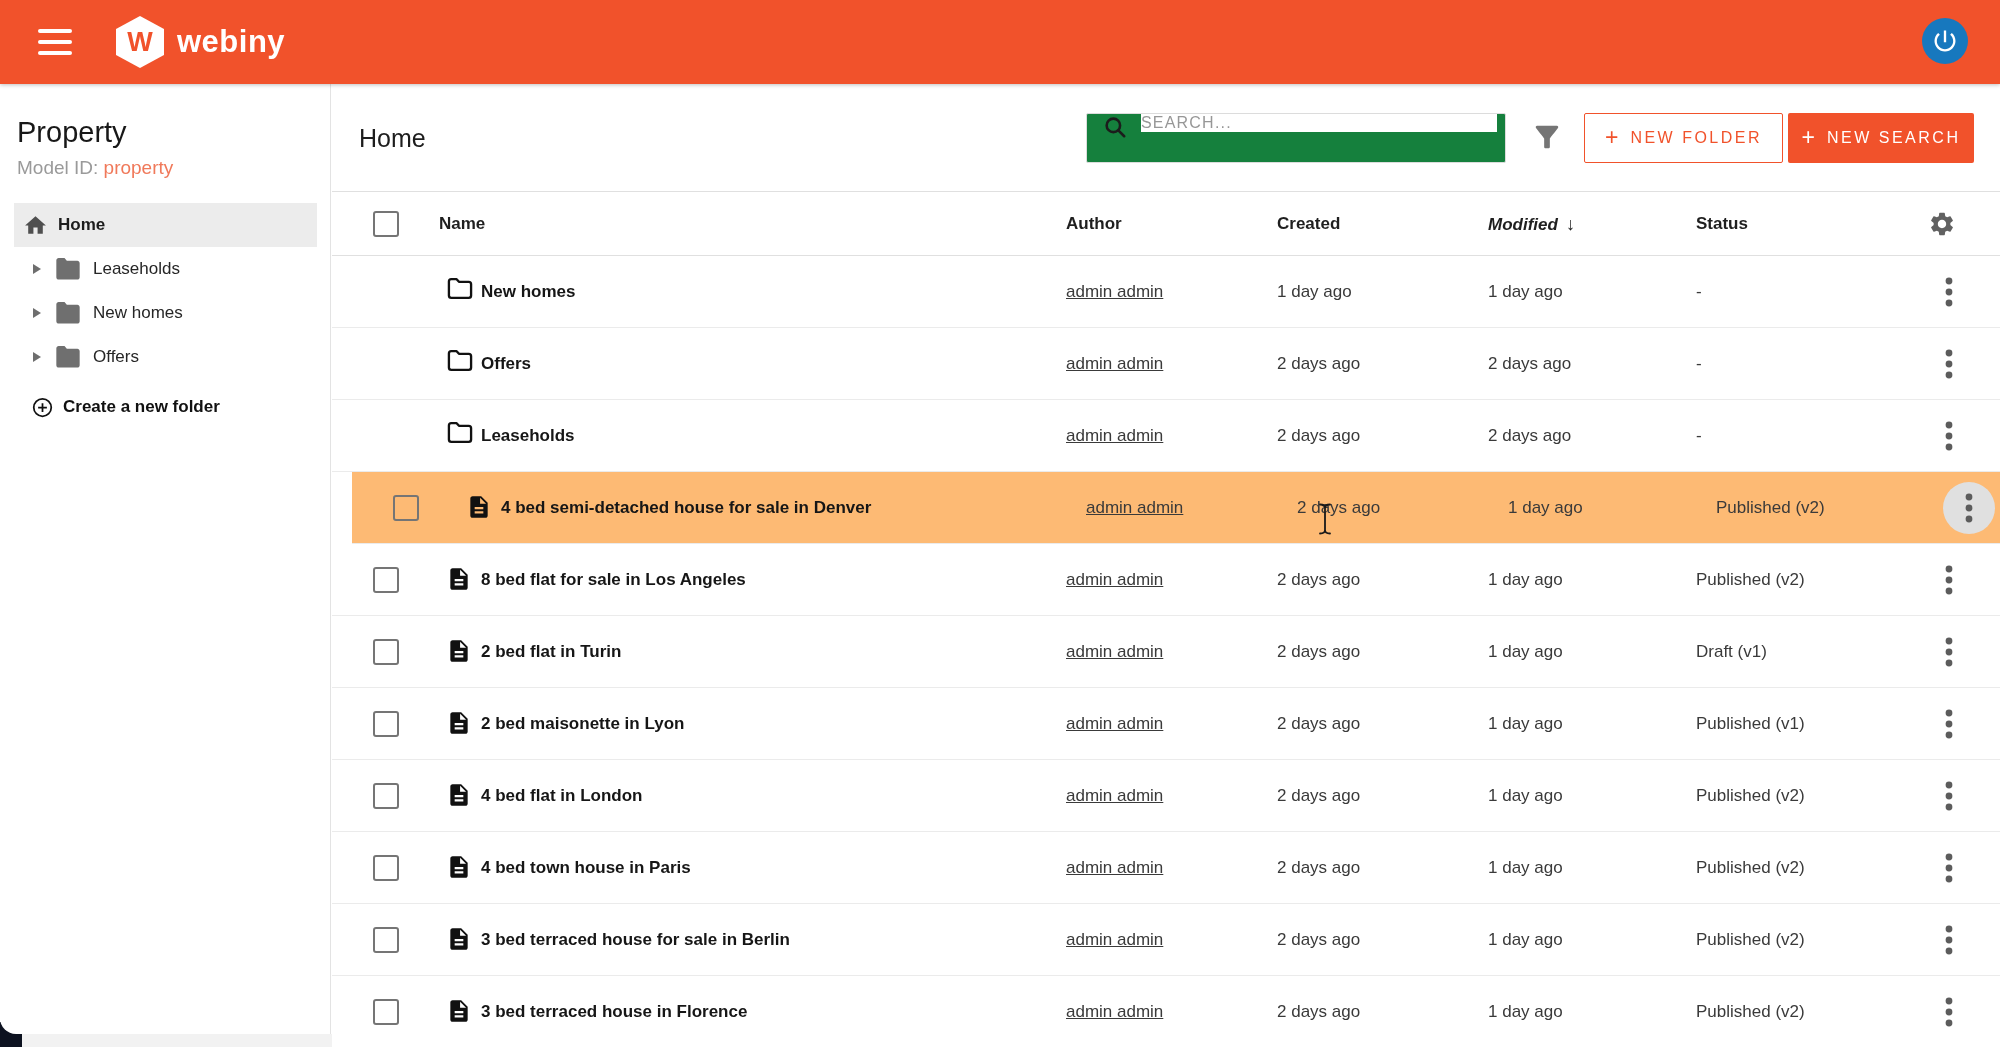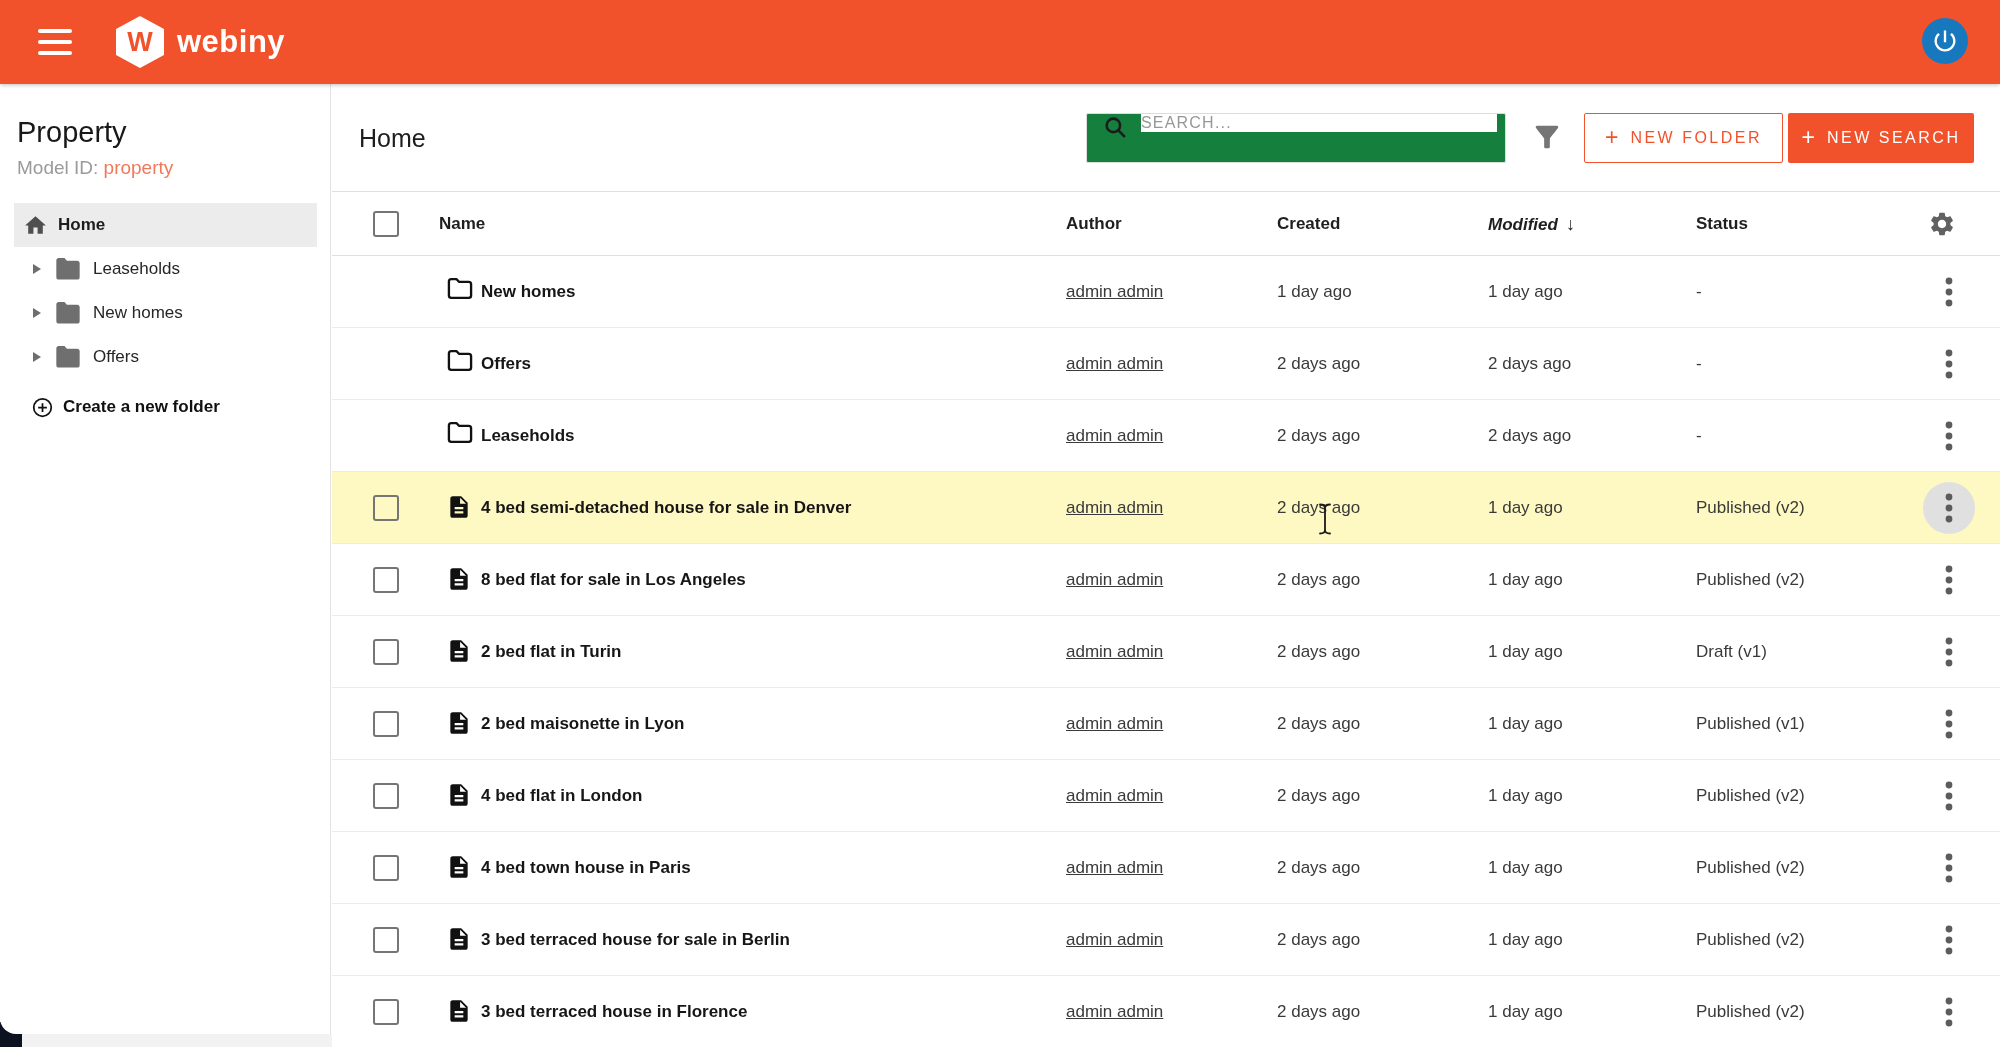--- a/index.html
+++ b/index.html
@@ -86,21 +86,21 @@
   .th-modified{ left:1156px;font-style:italic; } .th-status{ left:1364px; }
   .sort-arrow{ font-weight:400; font-size:18px; margin-left:8px; cursor:pointer; }
   .cb{
     width:26px; height:26px; border:2px solid #757575; border-radius:3px; background:transparent; cursor:pointer;
   }
   .hdr-check{ position:absolute; left:41px; top:19px; }
   .gear-btn{ position:absolute; left:1596px; top:18px; width:28px; height:28px; cursor:pointer; }
 
   .table-body{ position:absolute; left:0; right:0; top:172px; }
   .row{ position:relative; height:72px; border-bottom:1px solid #ebebeb; background:#fff; cursor:pointer; }
-  .row-highlighted{ background:#fef9c3; }
+  .row-highlighted{ background:#fdba74;margin-left:20px; }
   .cell{ position:absolute; top:50%; transform:translateY(-50%); font-size:17px; color:#3a3a3a; white-space:nowrap; }
   .c-check{ left:41px; } .c-icon{ left:114px; height:32px; }
   .c-name{ left:149px; font-weight:700; color:#161616; }
   .c-author{ left:734px;text-decoration:underline; } .c-created{ left:945px; } .c-modified{ left:1156px; } .c-status{ left:1364px; }
   .kebab{
     position:absolute; left:1591px; top:50%; transform:translateY(-50%);
     width:52px; height:52px; border-radius:50%; display:flex; align-items:center; justify-content:center; cursor:pointer;
   }
   .row-highlighted .kebab{ background:#e0e0e0; }
 

